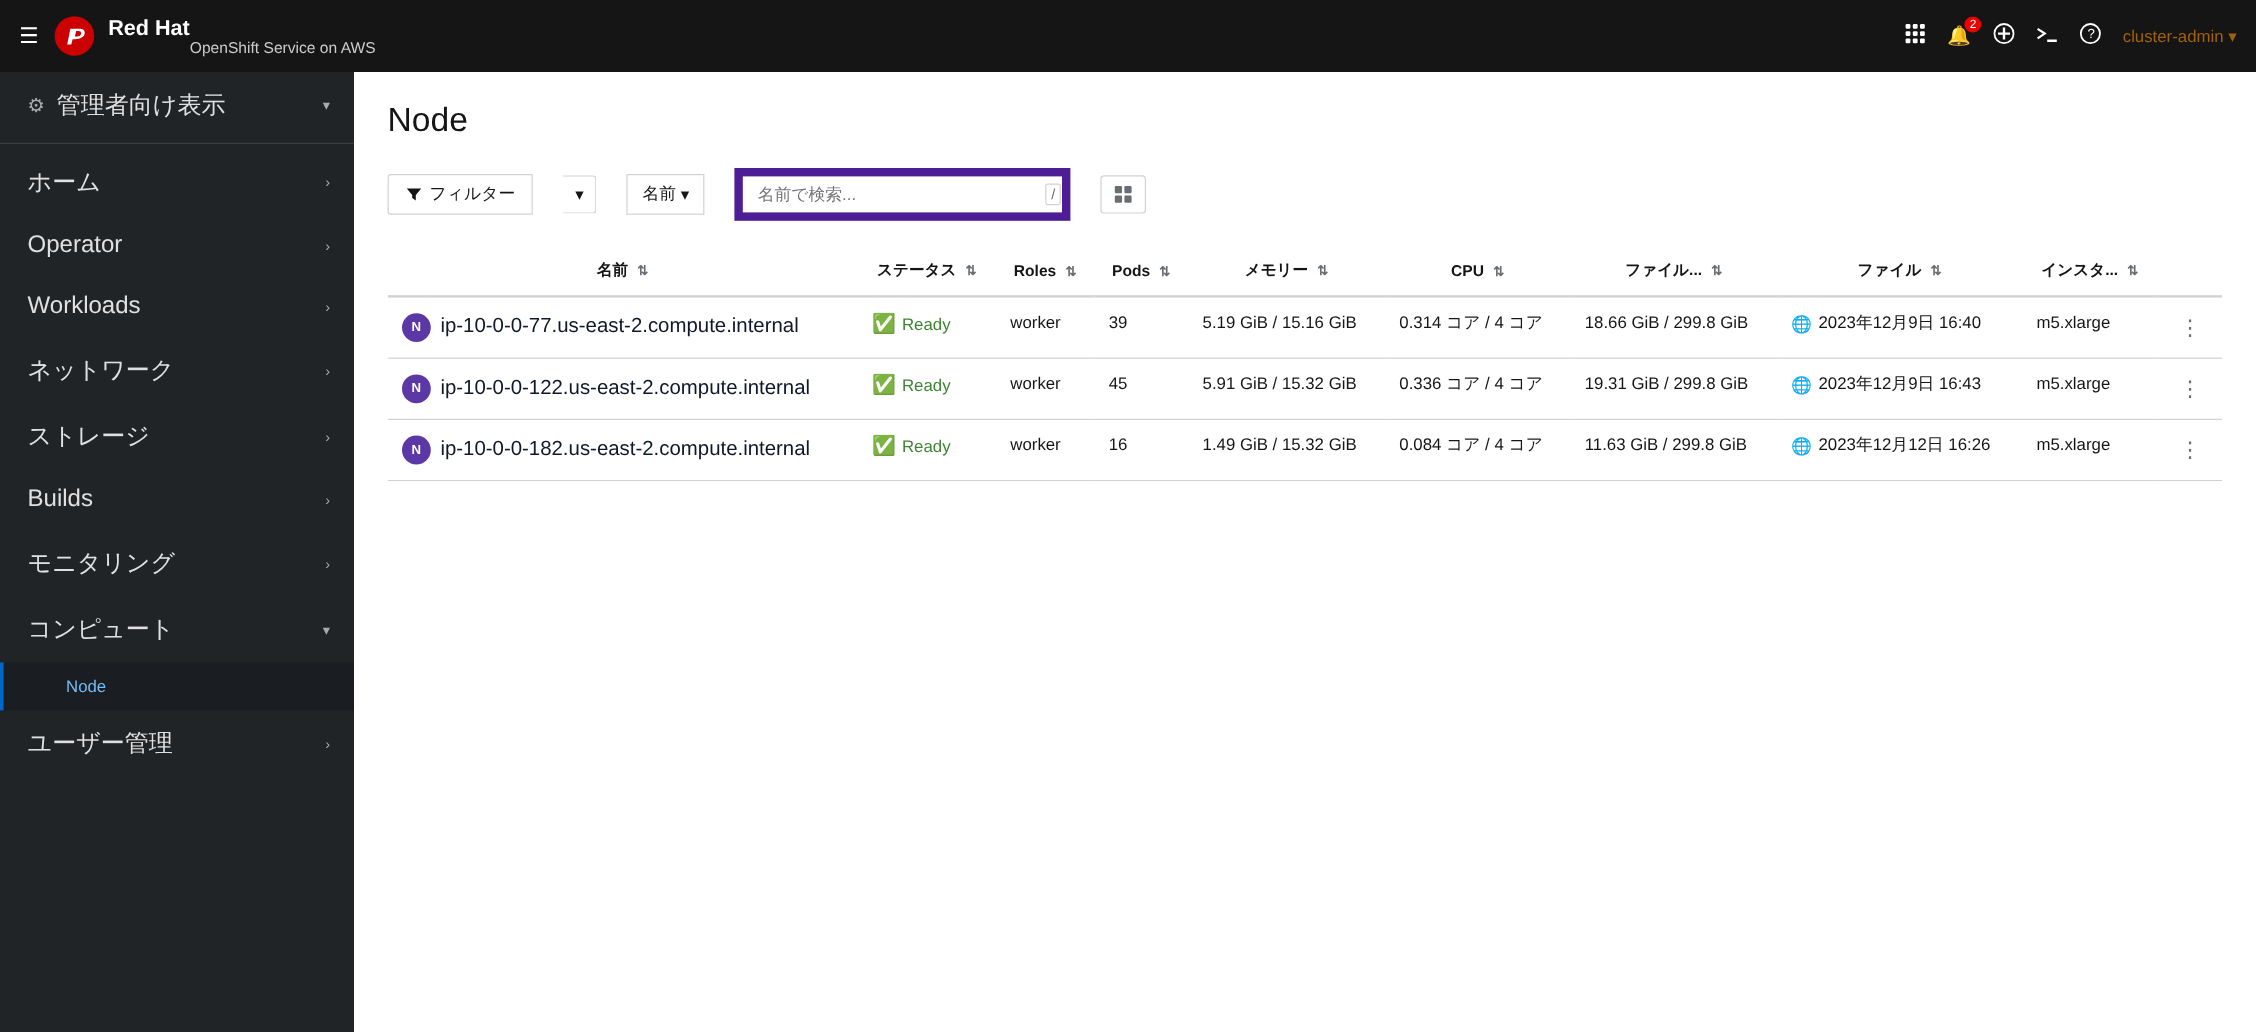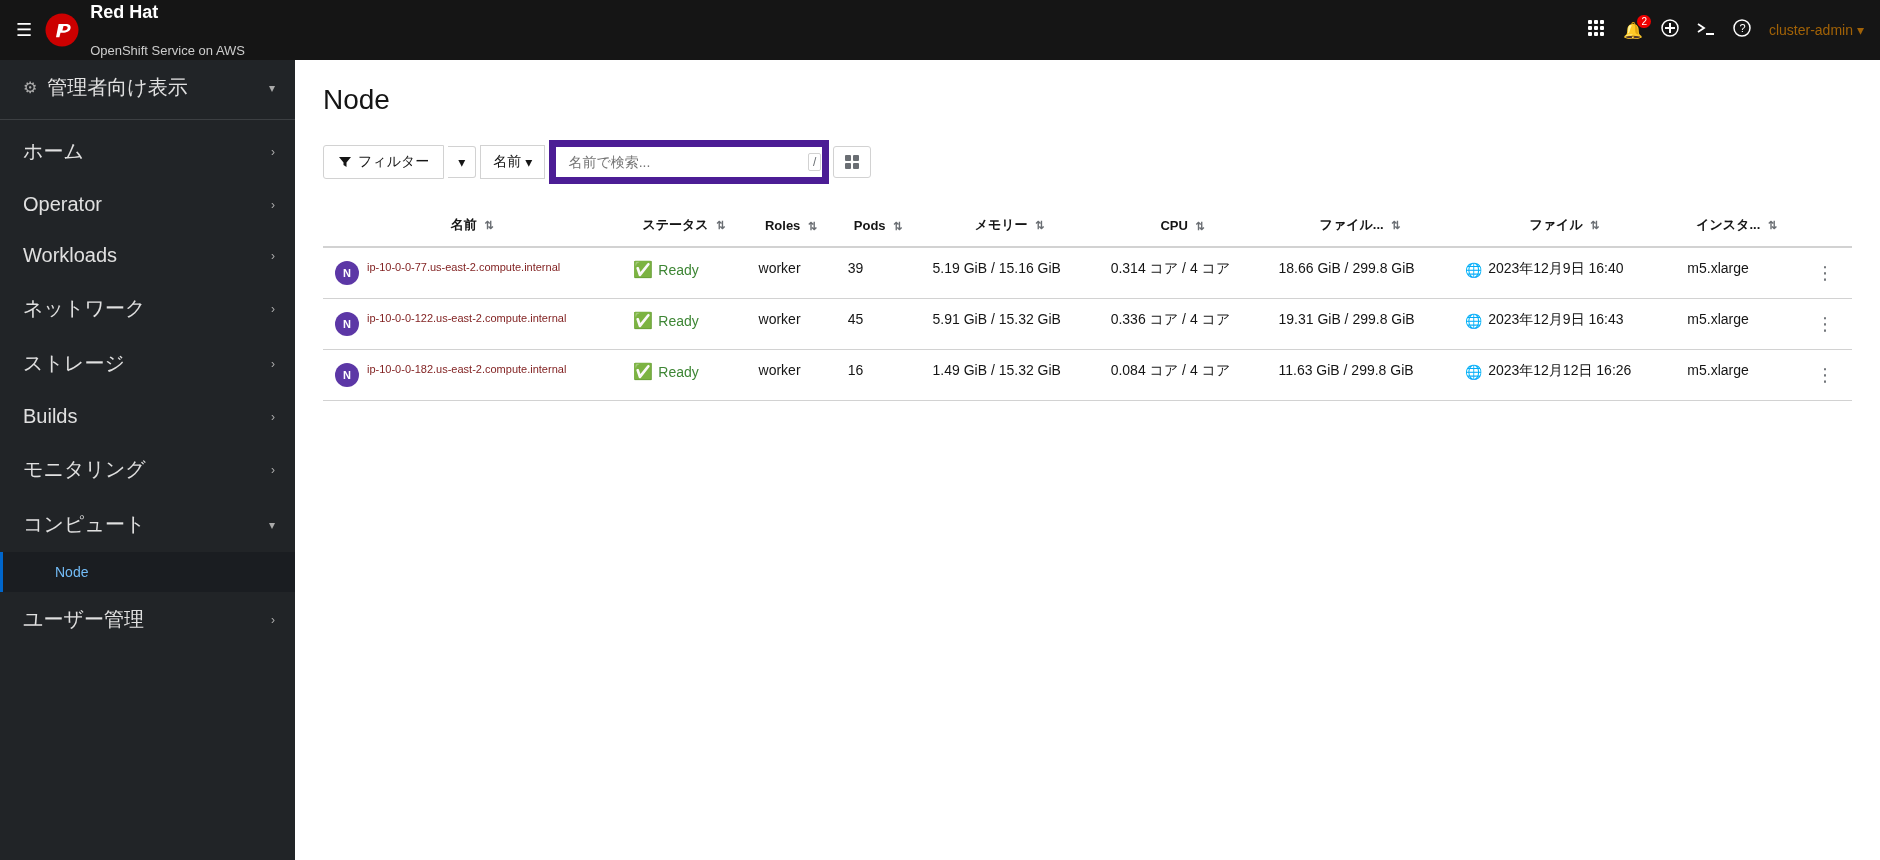--- a/index.html
+++ b/index.html
@@ -14,21 +14,21 @@
       align-items: center;
       padding: 0 16px;
       position: fixed;
       top: 0; left: 0; right: 0;
       z-index: 100;
     }
     .topnav-left { display: flex; align-items: center; gap: 12px; flex: 1; }
     .hamburger-icon { color: #fff; font-size: 18px; cursor: pointer; }
     .brand { display: flex; align-items: center; gap: 10px; }
     .redhat-logo { width: 36px; height: 36px; }
-    .brand-text { display: flex; flex-direction: column; line-height: 1.2; }
+    .brand-text { display: flex; flex-direction: row; line-height: 1.2; }
     .brand-top { font-size: 18px; font-weight: 700; color: #fff; }
     .brand-bottom { font-size: 13px; color: #ccc; margin-top: 19px; }
     .topnav-right { display: flex; align-items: center; gap: 18px; }
     .topnav-icon { color: #fff; font-size: 16px; cursor: pointer; position: relative; }
     .badge { background: #e00; color: #fff; font-size: 10px; border-radius: 10px; padding: 1px 4px; position: absolute; top: -6px; right: -8px; }
     .user-menu { color: #a16207; font-size: 14px; cursor: pointer; display: flex; align-items: center; gap: 4px; }
 
     
     .layout { display: flex; margin-top: 60px; height: calc(100vh - 60px); }
 
@@ -67,21 +67,21 @@
       color: #73bcf7;
       font-weight: 500;
     }
     .sidebar-divider { height: 1px; background: #3c3f42; margin: 4px 0; }
 
     
     .main { flex: 1; overflow-y: auto; padding: 24px 28px; background: #fff; }
     .page-title { font-size: 28px; font-weight: 400; color: #151515; margin-bottom: 24px; }
 
     
-    .toolbar { display: flex; align-items: center; gap: 4px; margin-bottom: 20px; }
+    .toolbar { display: flex; align-items: center; gap: 25px; margin-bottom: 20px; }
     .filter-btn {
       display: flex; align-items: center; gap: 6px;
       border: 1px solid #d2d2d2; background: #fff;
       padding: 7px 14px; cursor: pointer; font-size: 14px; color: #151515;
       border-radius: 3px 0 0 3px;
     }
     .filter-dropdown {
       display: flex; align-items: center; gap: 4px;
       border: 1px solid #d2d2d2; border-left: none; background: #fff;
       padding: 7px 10px; cursor: pointer; font-size: 14px; color: #151515;
@@ -123,21 +123,21 @@
     tbody tr { border-bottom: 1px solid #d2d2d2; }
     td { padding: 12px 12px; font-size: 14px; color: #151515; vertical-align: top; }
     .node-name-cell { display: flex; align-items: flex-start; gap: 8px; }
     .node-badge {
       width: 24px; height: 24px; border-radius: 50%;
       background: #5c37a6; color: #fff;
       font-size: 11px; font-weight: 700;
       display: flex; align-items: center; justify-content: center;
       flex-shrink: 0; margin-top: 1px;
     }
-    .node-link { color: #7f1d1d; text-decoration: none; font-size: 11px; line-height: 1.4; }
+    .node-link { color: #0f172a; text-decoration: none; font-size: 17px; line-height: 1.4; }
     .status-ready { display: flex; align-items: center; gap: 5px; color: #3e8635; font-size: 14px; }
     .status-icon { font-size: 16px; color: #3e8635; }
     .date-cell { display: flex; align-items: flex-start; gap: 5px; }
     .globe-icon { color: #6a6e73; font-size: 14px; flex-shrink: 0; margin-top: 2px; }
     .more-btn {
       background: none; border: none; cursor: pointer;
       font-size: 18px; color: #6a6e73; padding: 2px 6px;
     }
   </style>
 </head>

